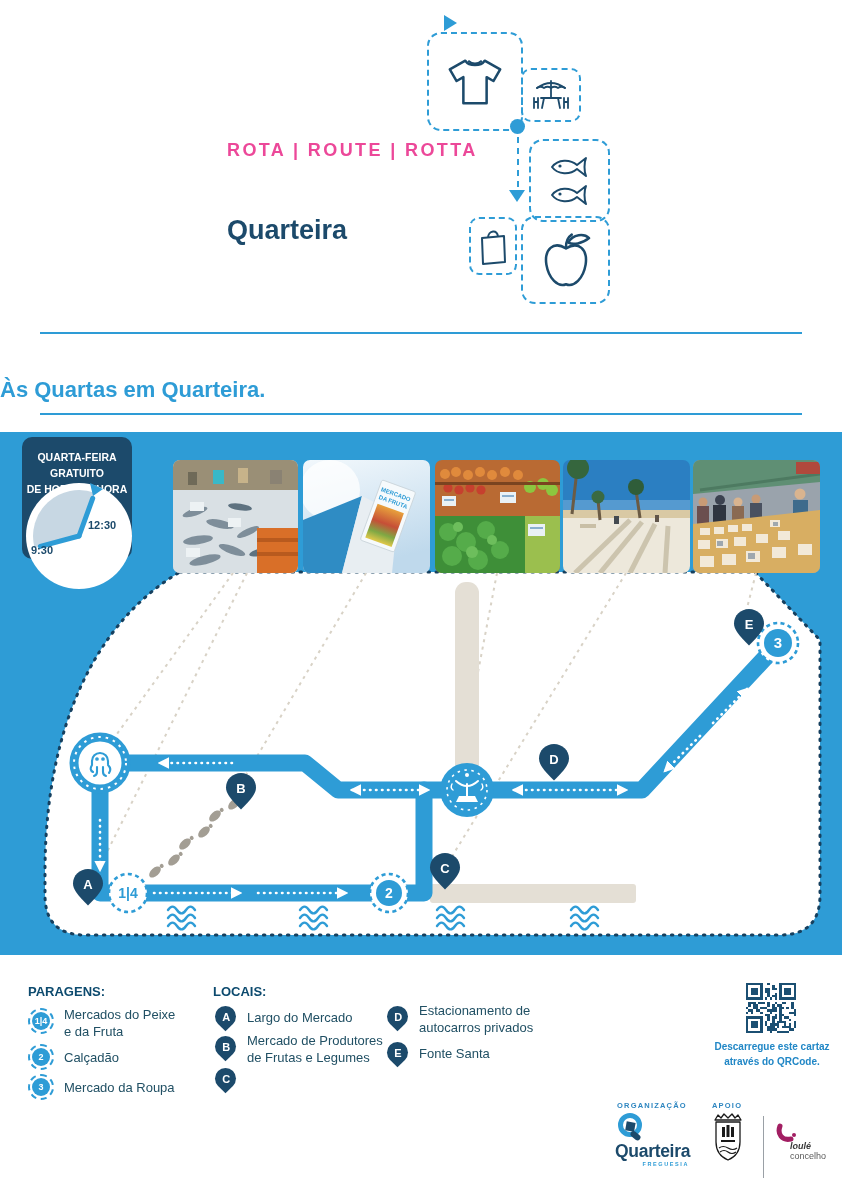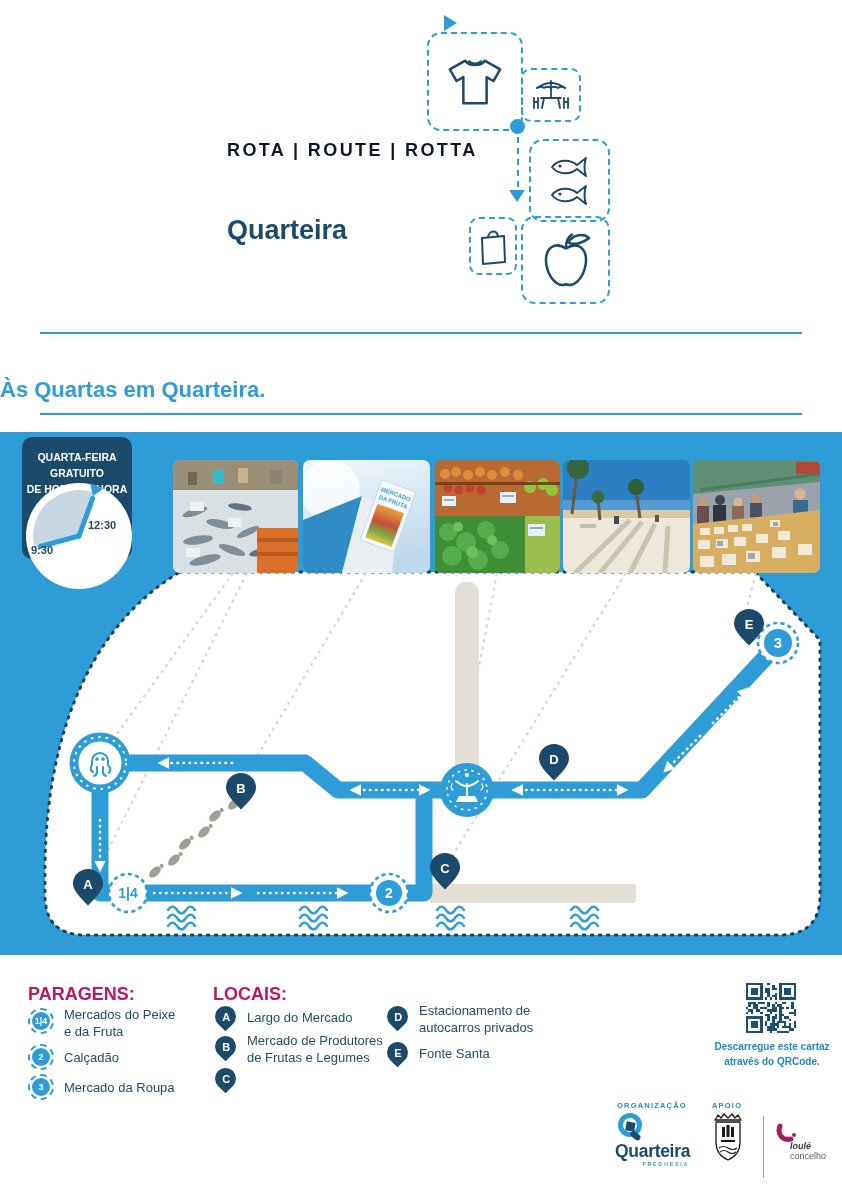--- a/index.html
+++ b/index.html
@@ -1,35 +1,35 @@
 <!DOCTYPE html>
 <html><head>
 <meta charset="utf-8">
 <style>
   html,body{margin:0;padding:0;background:#ffffff;}
   .poster{position:relative;width:842px;height:1191px;background:#ffffff;overflow:hidden;
           font-family:"Liberation Sans",sans-serif;}
   .abs{position:absolute;}
   
-  .kicker{left:227px;top:140px;font-size:18px;font-weight:800;letter-spacing:2.4px;color:#0f172a;}
+  .kicker{left:227px;top:140px;font-size:18px;font-weight:800;letter-spacing:2.4px;color:#ec4899;}
   .title{left:225px;top:155px;font-size:46px;font-weight:800;letter-spacing:0.5px;color:#2E9CD6;}
   .subtitle{left:227px;top:215px;font-size:27px;font-weight:800;color:#1C4A6B;}
   .dbox{position:absolute;border:2px dashed #2E9CD6;display:flex;align-items:center;justify-content:center;}
   .tri-right{position:absolute;width:0;height:0;border-left:13px solid #2E9CD6;border-top:8px solid transparent;border-bottom:8px solid transparent;}
   .tri-down{position:absolute;width:0;height:0;border-top:12px solid #2E9CD6;border-left:8px solid transparent;border-right:8px solid transparent;}
   .route-dot{position:absolute;width:15px;height:15px;border-radius:50%;background:#2E9CD6;}
   .dvline{position:absolute;border-left:2px dashed #2E9CD6;width:0;}
   
   .rule{position:absolute;left:40px;width:762px;height:2px;background:#2E9CD6;}
   .tag1{left:0;top:344px;width:842px;text-align:center;font-size:23.5px;font-weight:800;color:#2E9CD6;}
   .tag2{left:0;top:377px;width:842px;font-size:22px;font-weight:700;color:#2E9CD6;}
   
   .bluezone{left:0;top:432px;width:842px;height:523px;}
   
-  .leg-h{font-size:18px;font-weight:800;color:#be185d;}
+  .leg-h{font-size:13px;font-weight:800;color:#0c4a6e;}
   .leg-label{font-size:13px;font-weight:400;color:#215064;line-height:1.28;}
   .badge{position:absolute;width:26px;height:26px;border:2px dashed #2E9CD6;border-radius:50%;
          display:flex;align-items:center;justify-content:center;box-sizing:border-box;}
   .badge b{width:18px;height:18px;background:#2E9CD6;border-radius:50%;color:#fff;font-size:9px;
            font-weight:700;display:flex;align-items:center;justify-content:center;}
   .lpin{position:absolute;width:21px;height:21px;background:#1C4A6B;border-radius:50% 50% 50% 0;
         transform:rotate(-45deg);display:flex;align-items:center;justify-content:center;}
   .lpin span{transform:rotate(45deg);color:#fff;font-size:11px;font-weight:700;}
   
   .qr-caption{left:706px;top:1040px;width:132px;text-align:center;font-size:10px;font-weight:700;

